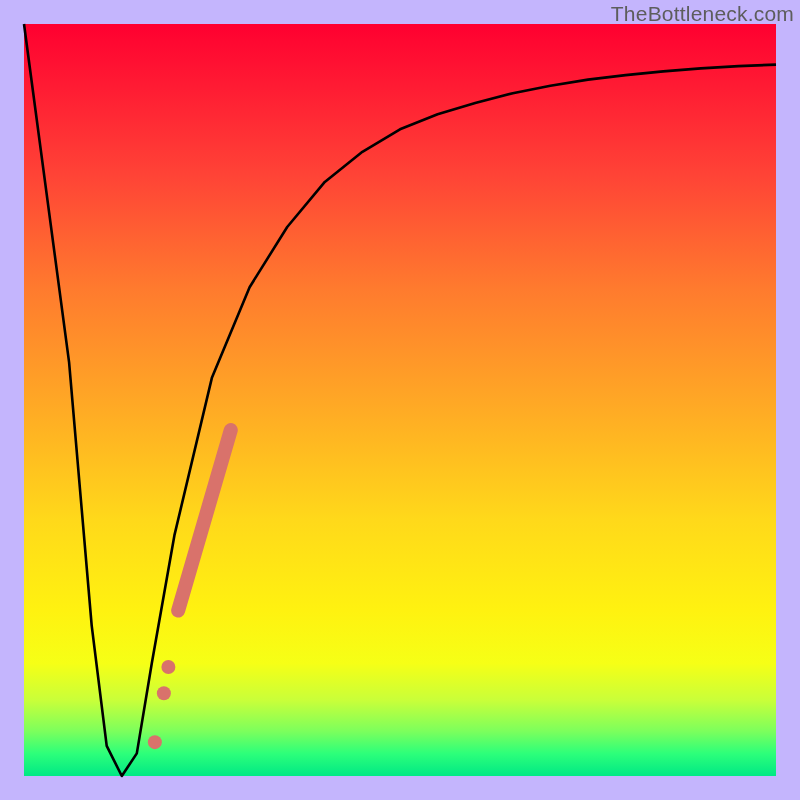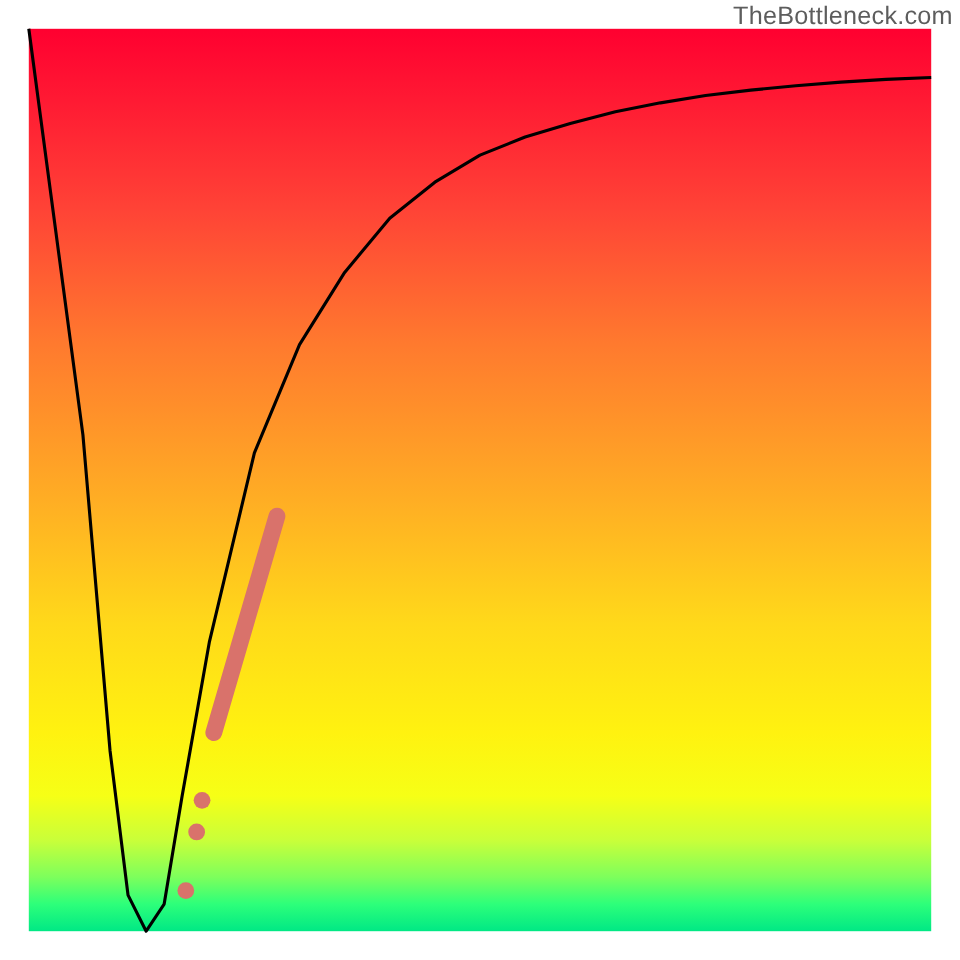--- a/index.html
+++ b/index.html
@@ -10,21 +10,21 @@
     overflow: hidden;
     background: #000;
     font-family: Arial, Helvetica, sans-serif;
   }
   .frame {
     position: absolute;
     left: 0;
     top: 0;
     width: 800px;
     height: 800px;
-    background: #ffffff;
+    background: #c4b5fd;
   }
   .plot {
     position: absolute;
     left: 24px;
     top: 24px;
     width: 752px;
     height: 752px;
     
     background: linear-gradient(
       to bottom,

